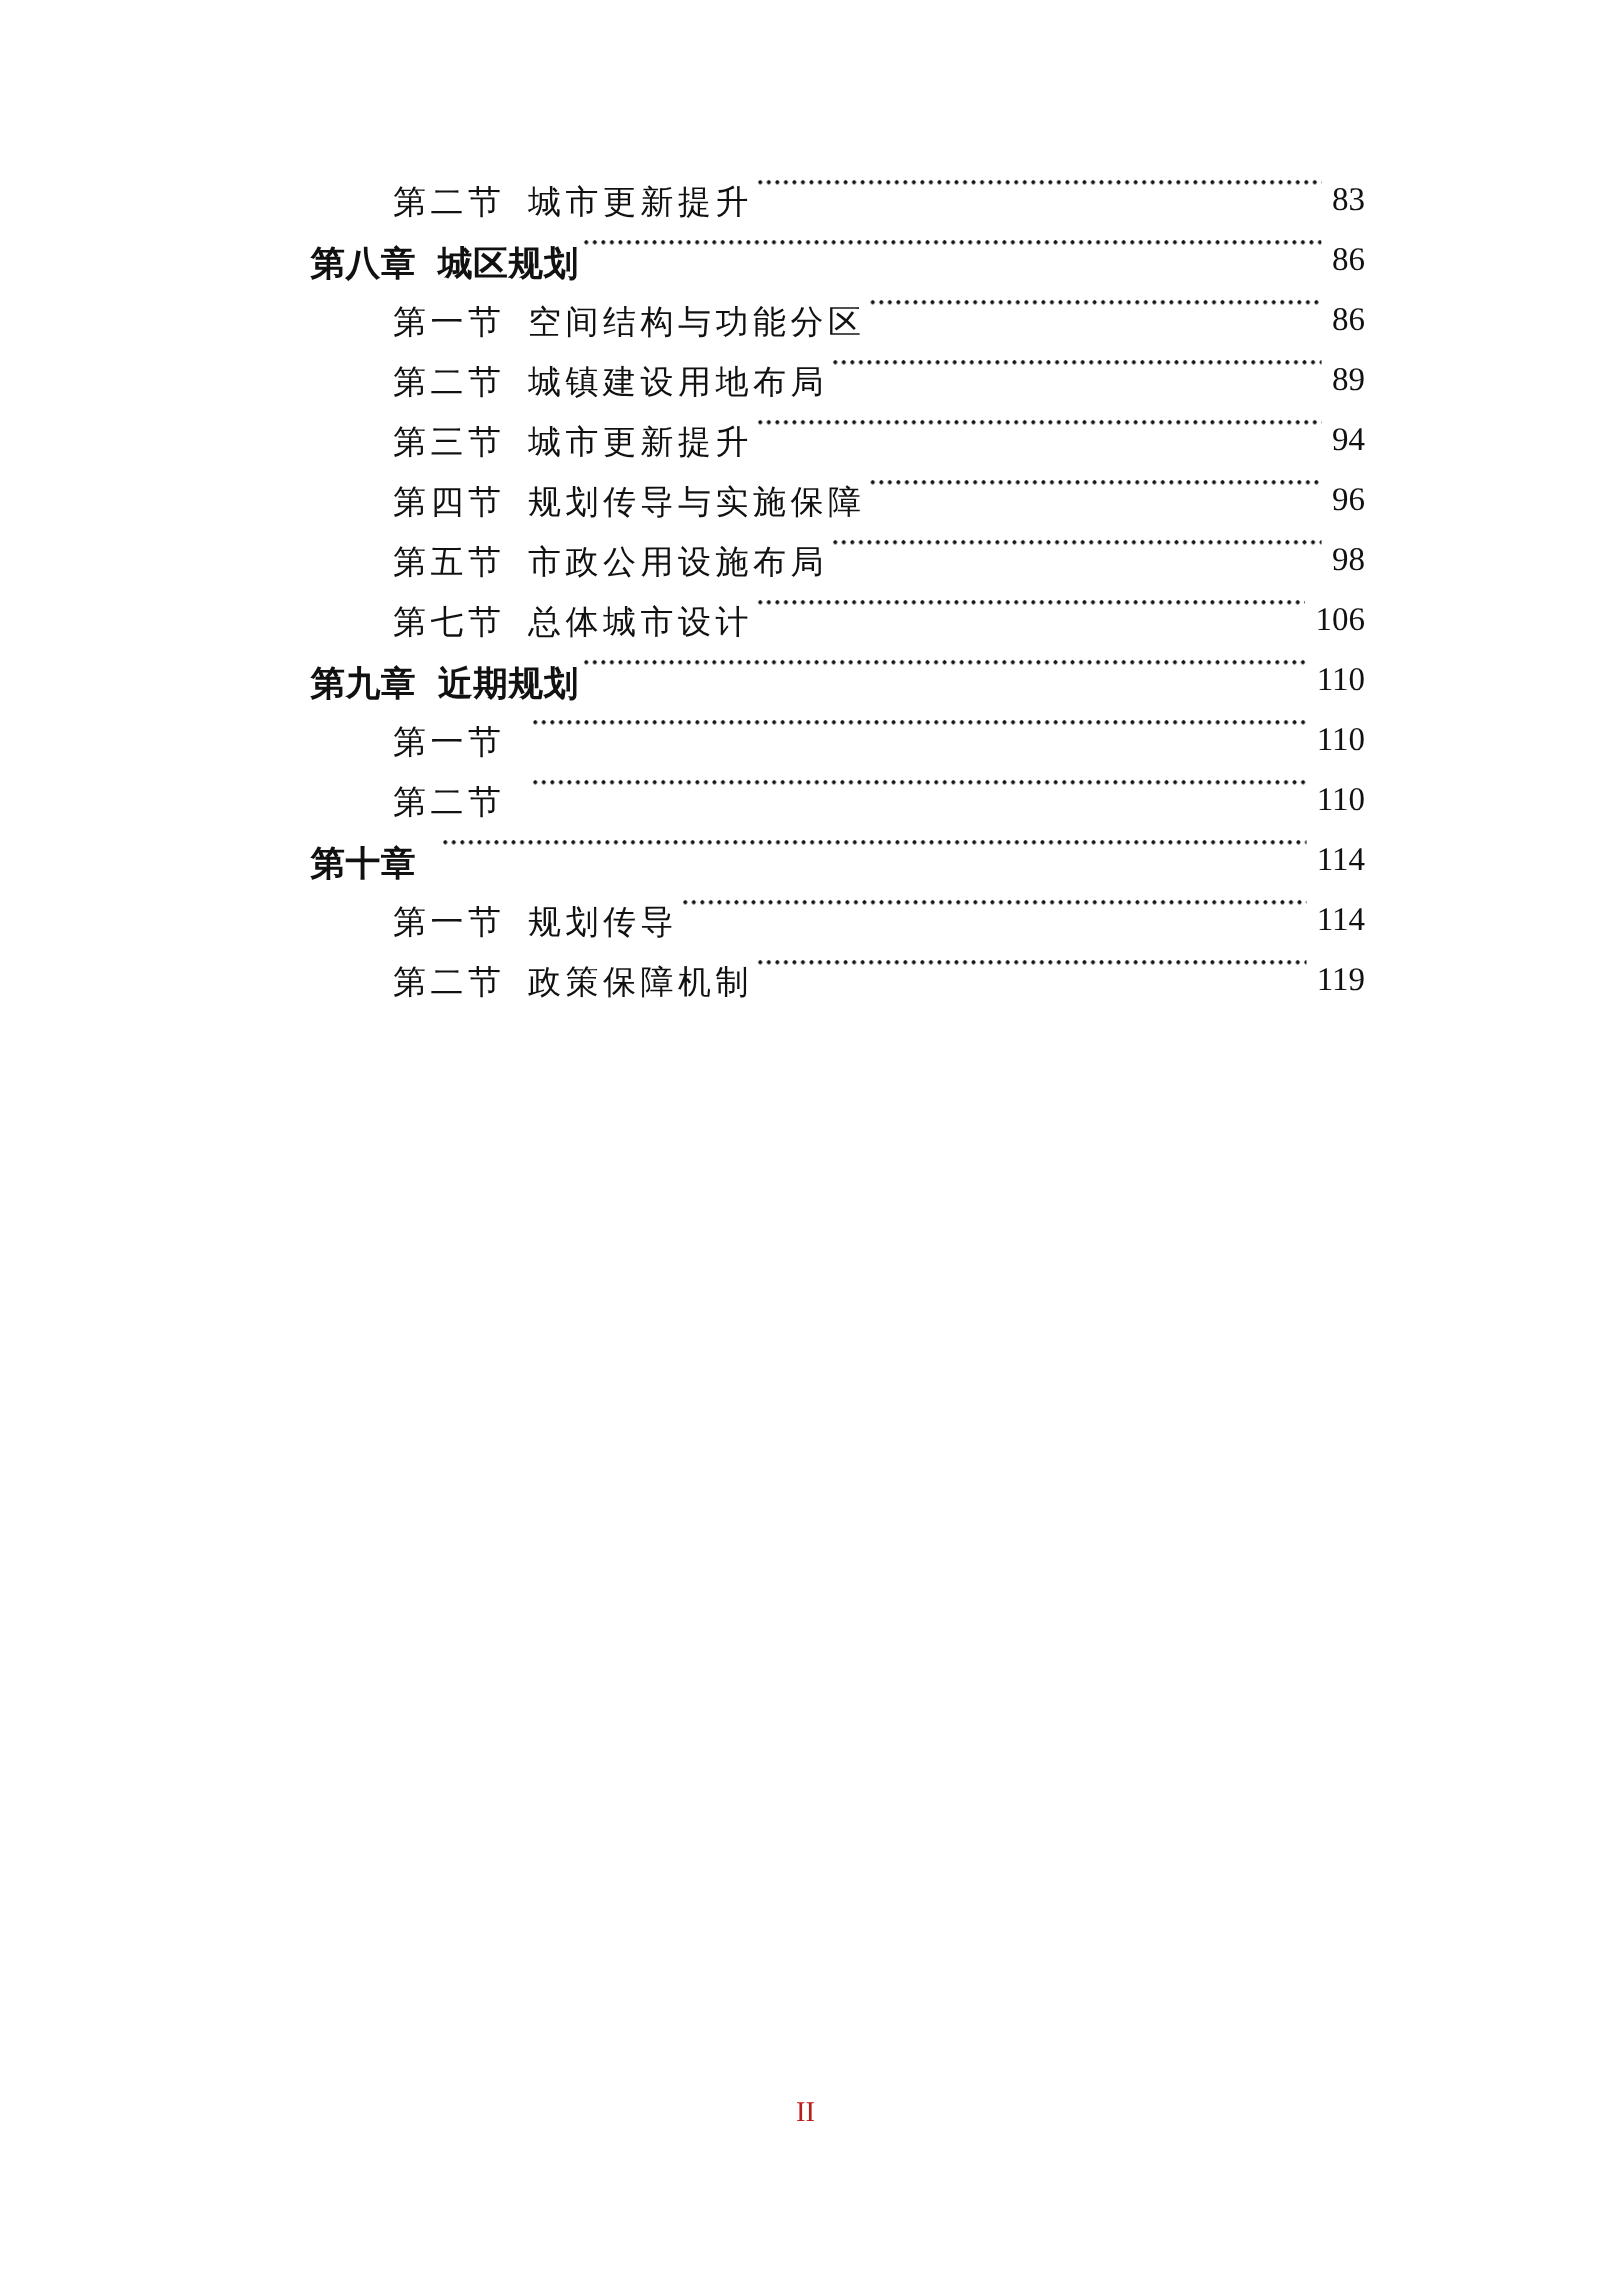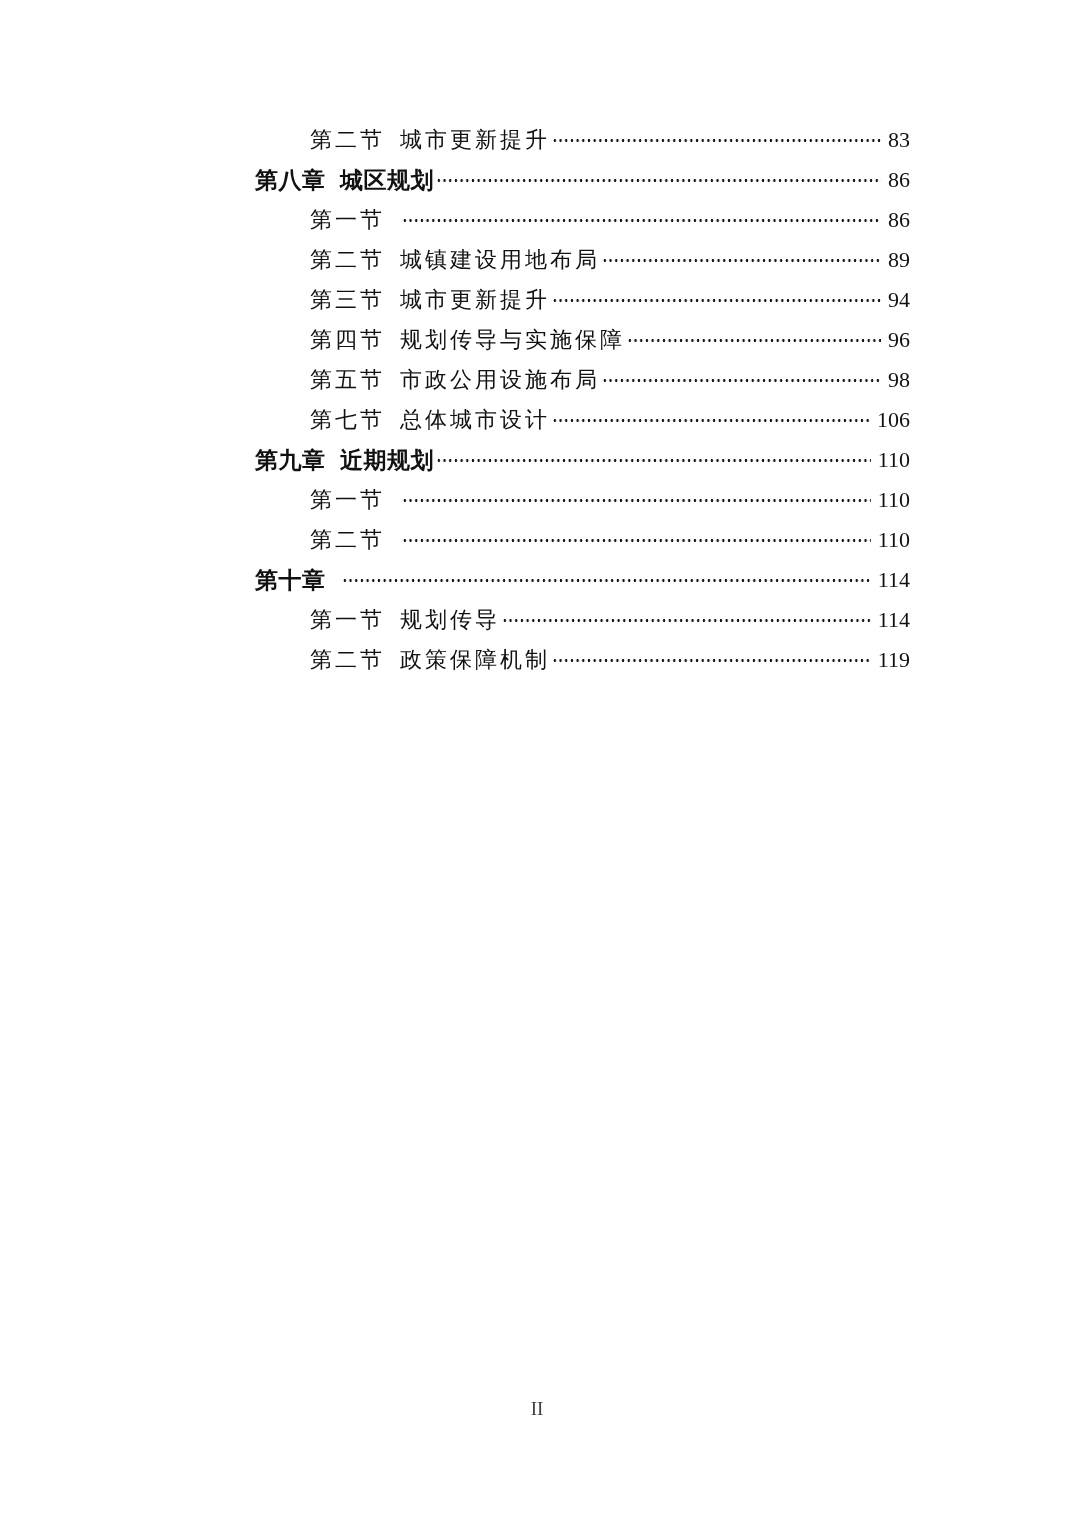--- a/index.html
+++ b/index.html
@@ -17,24 +17,23 @@
     color: #111111;
   }
   .toc-list {
     position: absolute;
     left: 207px;
     top: 120px;
     width: 703px;
   }
   .toc-row {
     display: flex;
-    align-items: center;
+    align-items: flex-start;
     height: 40px;
     white-space: nowrap;
-    margin-left: 48px;
   }
   .toc-row.section {
     font-family: "Liberation Serif", "DejaVu Serif", serif;
     font-size: 22px;
     font-weight: normal;
     letter-spacing: 3px;
   }
   .toc-row.chapter {
     font-family: "Liberation Sans", "DejaVu Sans", sans-serif;
     font-size: 23px;
@@ -74,21 +73,21 @@
     padding-left: 3px;
   }
   .footer-page-label {
     position: absolute;
     left: 0;
     right: 0;
     top: 1398px;
     text-align: center;
     font-family: "Liberation Serif", "DejaVu Serif", serif;
     font-size: 19px;
-    color: #404040;
+    color: #b91c1c;
   }
 </style>
 </head>
 <body>
 
 <div class="page">
 
   <div class="toc-list">
       <div class="toc-row section">
       <span class="entry-label">第二节</span>
@@ -97,20 +96,21 @@
       <span class="page-num">83</span>
     </div>
       <div class="toc-row chapter">
       <span class="entry-label">第八章</span>
       <span class="entry-title">城区规划</span>
       <span class="leader"></span>
       <span class="page-num">86</span>
     </div>
       <div class="toc-row section">
       <span class="entry-label">第一节</span>
+      <span class="entry-title">空间结构与功能分区</span>
       <span class="leader"></span>
       <span class="page-num">86</span>
     </div>
       <div class="toc-row section">
       <span class="entry-label">第二节</span>
       <span class="entry-title">城镇建设用地布局</span>
       <span class="leader"></span>
       <span class="page-num">89</span>
     </div>
       <div class="toc-row section">

